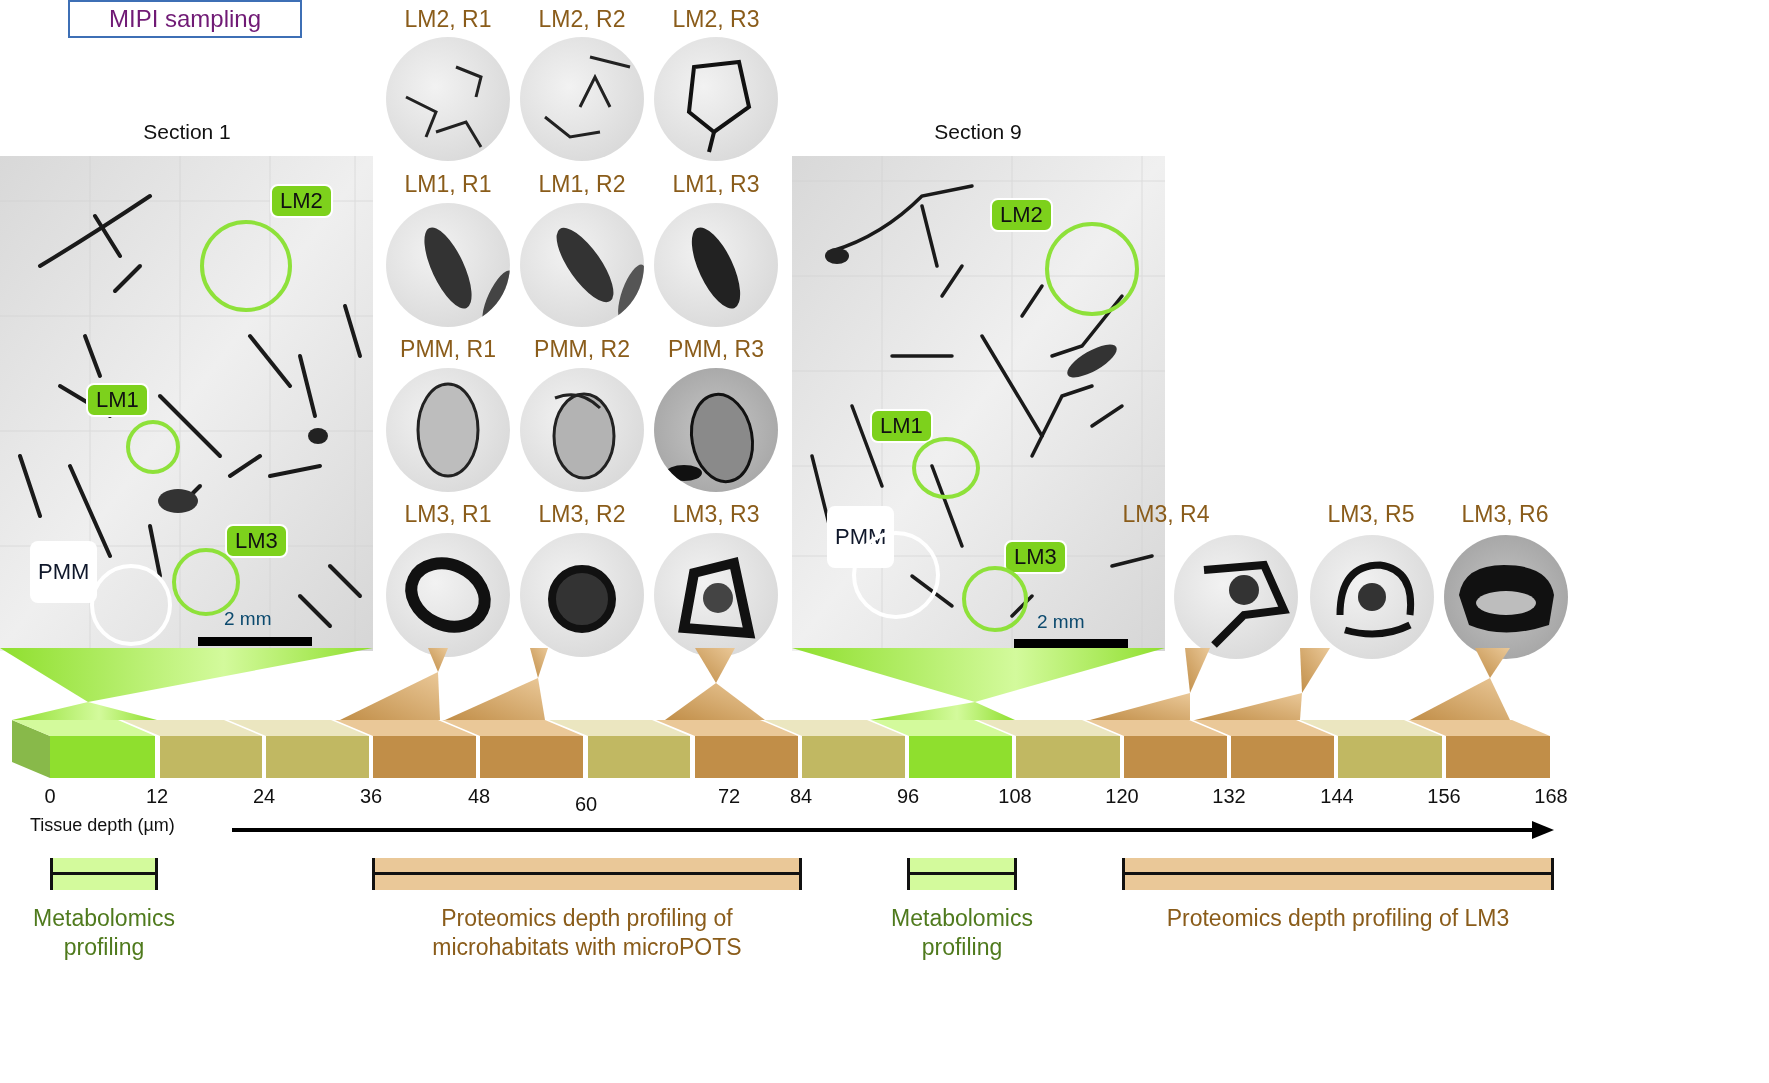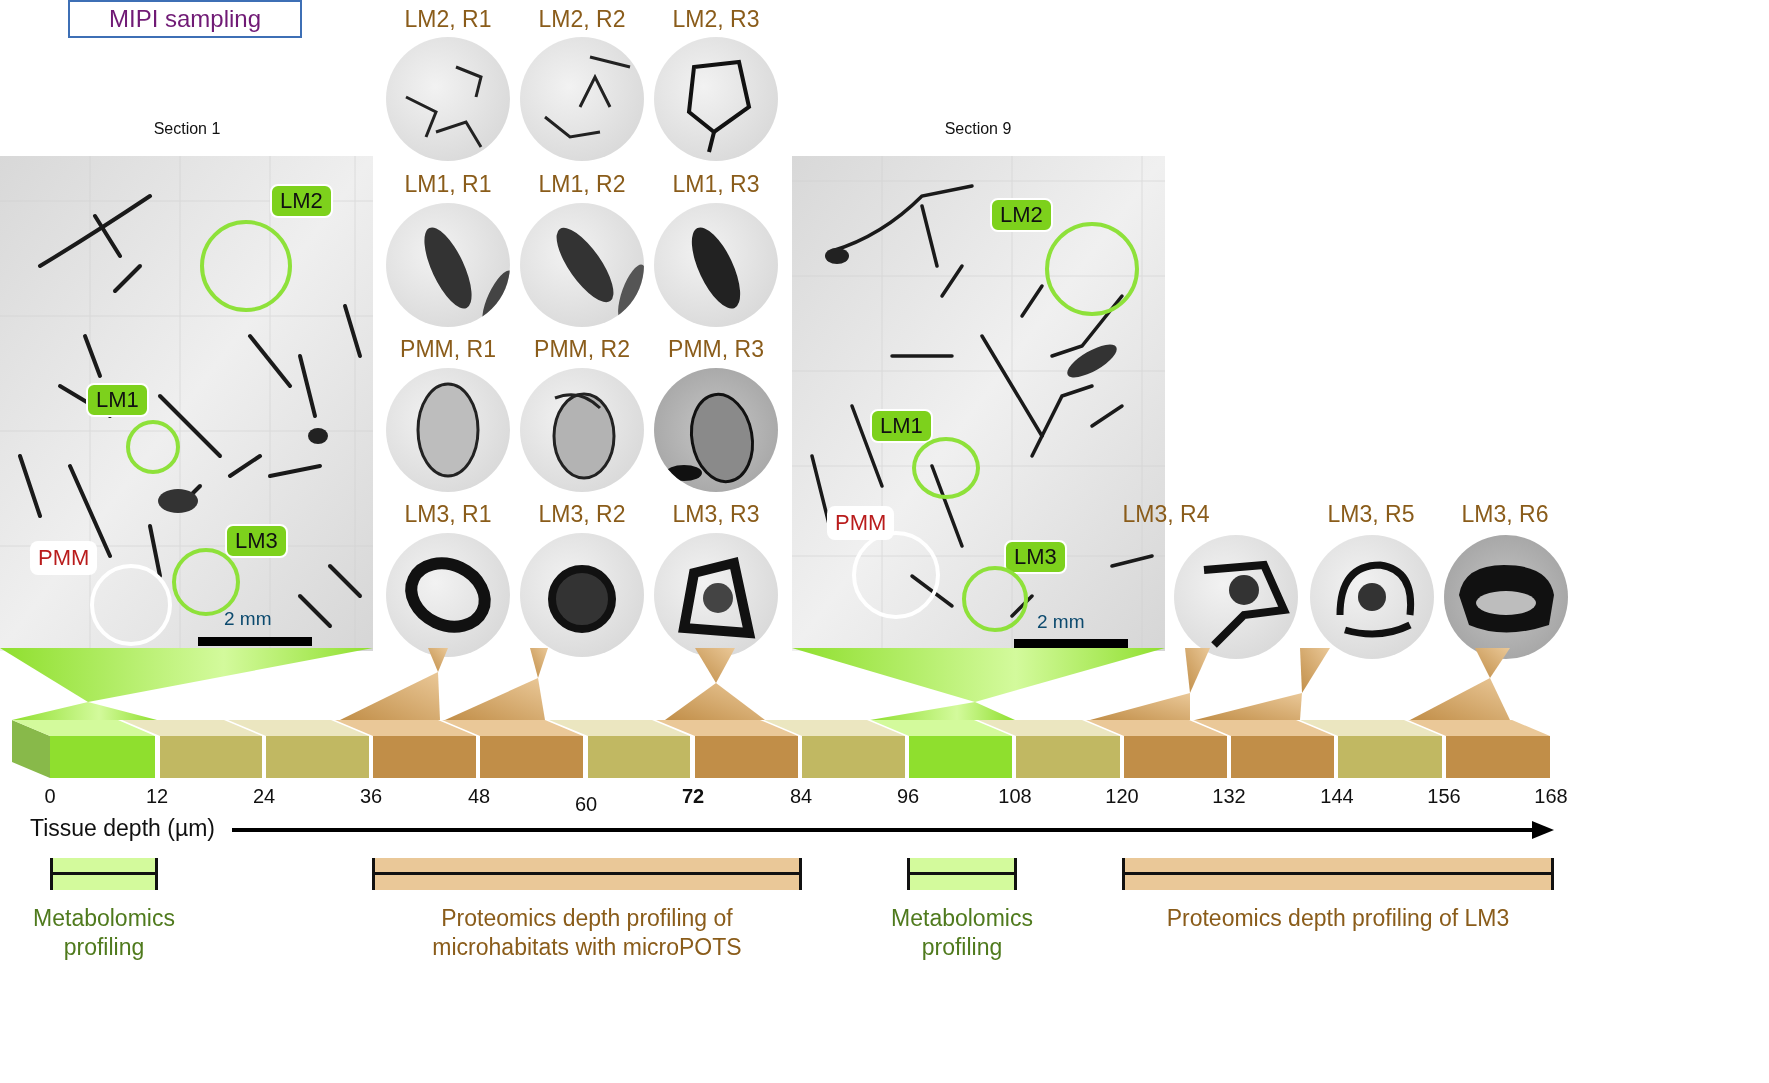--- a/index.html
+++ b/index.html
@@ -1,32 +1,32 @@
 <!DOCTYPE html>
 <html><head>
 <meta charset="utf-8">
 <style>
   html,body{margin:0;padding:0;background:#fff;}
   body{width:1769px;height:1083px;position:relative;overflow:hidden;font-family:"Liberation Sans","DejaVu Sans",sans-serif;}
   .abs{position:absolute;}
   .mipi-box{left:68px;top:0;width:234px;height:38px;border:2px solid #3d6fb5;box-sizing:border-box;color:#701a75;font-size:24px;display:flex;align-items:center;justify-content:center;}
-  .section-title{font-size:16px;color:#111;text-align:center;width:300px;}
+  .section-title{font-size:21px;color:#111;text-align:center;width:300px;}
   .micro{background:#e4e4e4;overflow:hidden;}
   .micro svg{display:block;}
   .tag-green{position:absolute;background:#7dd11c;color:#111;font-size:22px;padding:2px 8px;border-radius:8px;border:2px solid #fff;}
-  .tag-white{position:absolute;background:#fff;color:#b91c1c;font-size:22px;padding:4px 8px;border-radius:8px;}
+  .tag-white{position:absolute;background:#fff;color:#0f172a;font-size:22px;padding:18px 8px;border-radius:8px;}
   .ring{position:absolute;border-radius:50%;box-sizing:border-box;}
   .ring-green{border:4px solid #8ee13a;}
   .ring-white{border:4px solid #fff;}
   .scale{position:absolute;height:9px;background:#000;}
   .scale-lbl{position:absolute;font-size:19px;color:#0c4a6e;}
   .rlabel{position:absolute;font-size:23px;color:#8a5c1a;text-align:center;width:140px;}
   .circle{position:absolute;width:124px;height:124px;border-radius:50%;background:radial-gradient(circle at 40% 40%,#f2f2f2,#d2d2d2);overflow:hidden;}
   .tick{position:absolute;font-size:20px;color:#111;text-align:center;width:50px;}
-  .axis-label{position:absolute;font-size:23px;color:#111;}
+  .axis-label{position:absolute;font-size:18px;color:#111;}
   .range-bar{position:absolute;height:32px;box-sizing:border-box;}
   .range-line{position:absolute;left:0;right:0;top:14px;height:3px;background:#111;}
   .range-end{position:absolute;top:0;bottom:0;width:3px;background:#111;}
   .range-text{position:absolute;font-size:23px;text-align:center;line-height:29px;}
   .green-text{color:#4f7a1d;}
   .brown-text{color:#8a5c1a;}
 </style>
 </head>
 <body>
 
@@ -294,21 +294,21 @@
     <rect x="1446" y="16" width="104" height="42" fill="#c18e48"></rect>
   </svg>
 </div>
 
 <div class="tick" style="left:25px;top:785px;">0</div>
 <div class="tick" style="left:132px;top:785px;">12</div>
 <div class="tick" style="left:239px;top:785px;">24</div>
 <div class="tick" style="left:346px;top:785px;">36</div>
 <div class="tick" style="left:454px;top:785px;">48</div>
 <div class="tick" style="left:561px;top:785px;margin-top:8px;">60</div>
-<div class="tick" style="left:668px;top:785px;font-weight:bold;">72</div>
+<div class="tick" style="left:704px;top:785px;">72</div>
 <div class="tick" style="left:776px;top:785px;">84</div>
 <div class="tick" style="left:883px;top:785px;">96</div>
 <div class="tick" style="left:990px;top:785px;">108</div>
 <div class="tick" style="left:1097px;top:785px;">120</div>
 <div class="tick" style="left:1204px;top:785px;">132</div>
 <div class="tick" style="left:1312px;top:785px;">144</div>
 <div class="tick" style="left:1419px;top:785px;">156</div>
 <div class="tick" style="left:1526px;top:785px;">168</div>
 
 <div class="axis-label" style="left:30px;top:815px;">Tissue depth (µm)</div>

